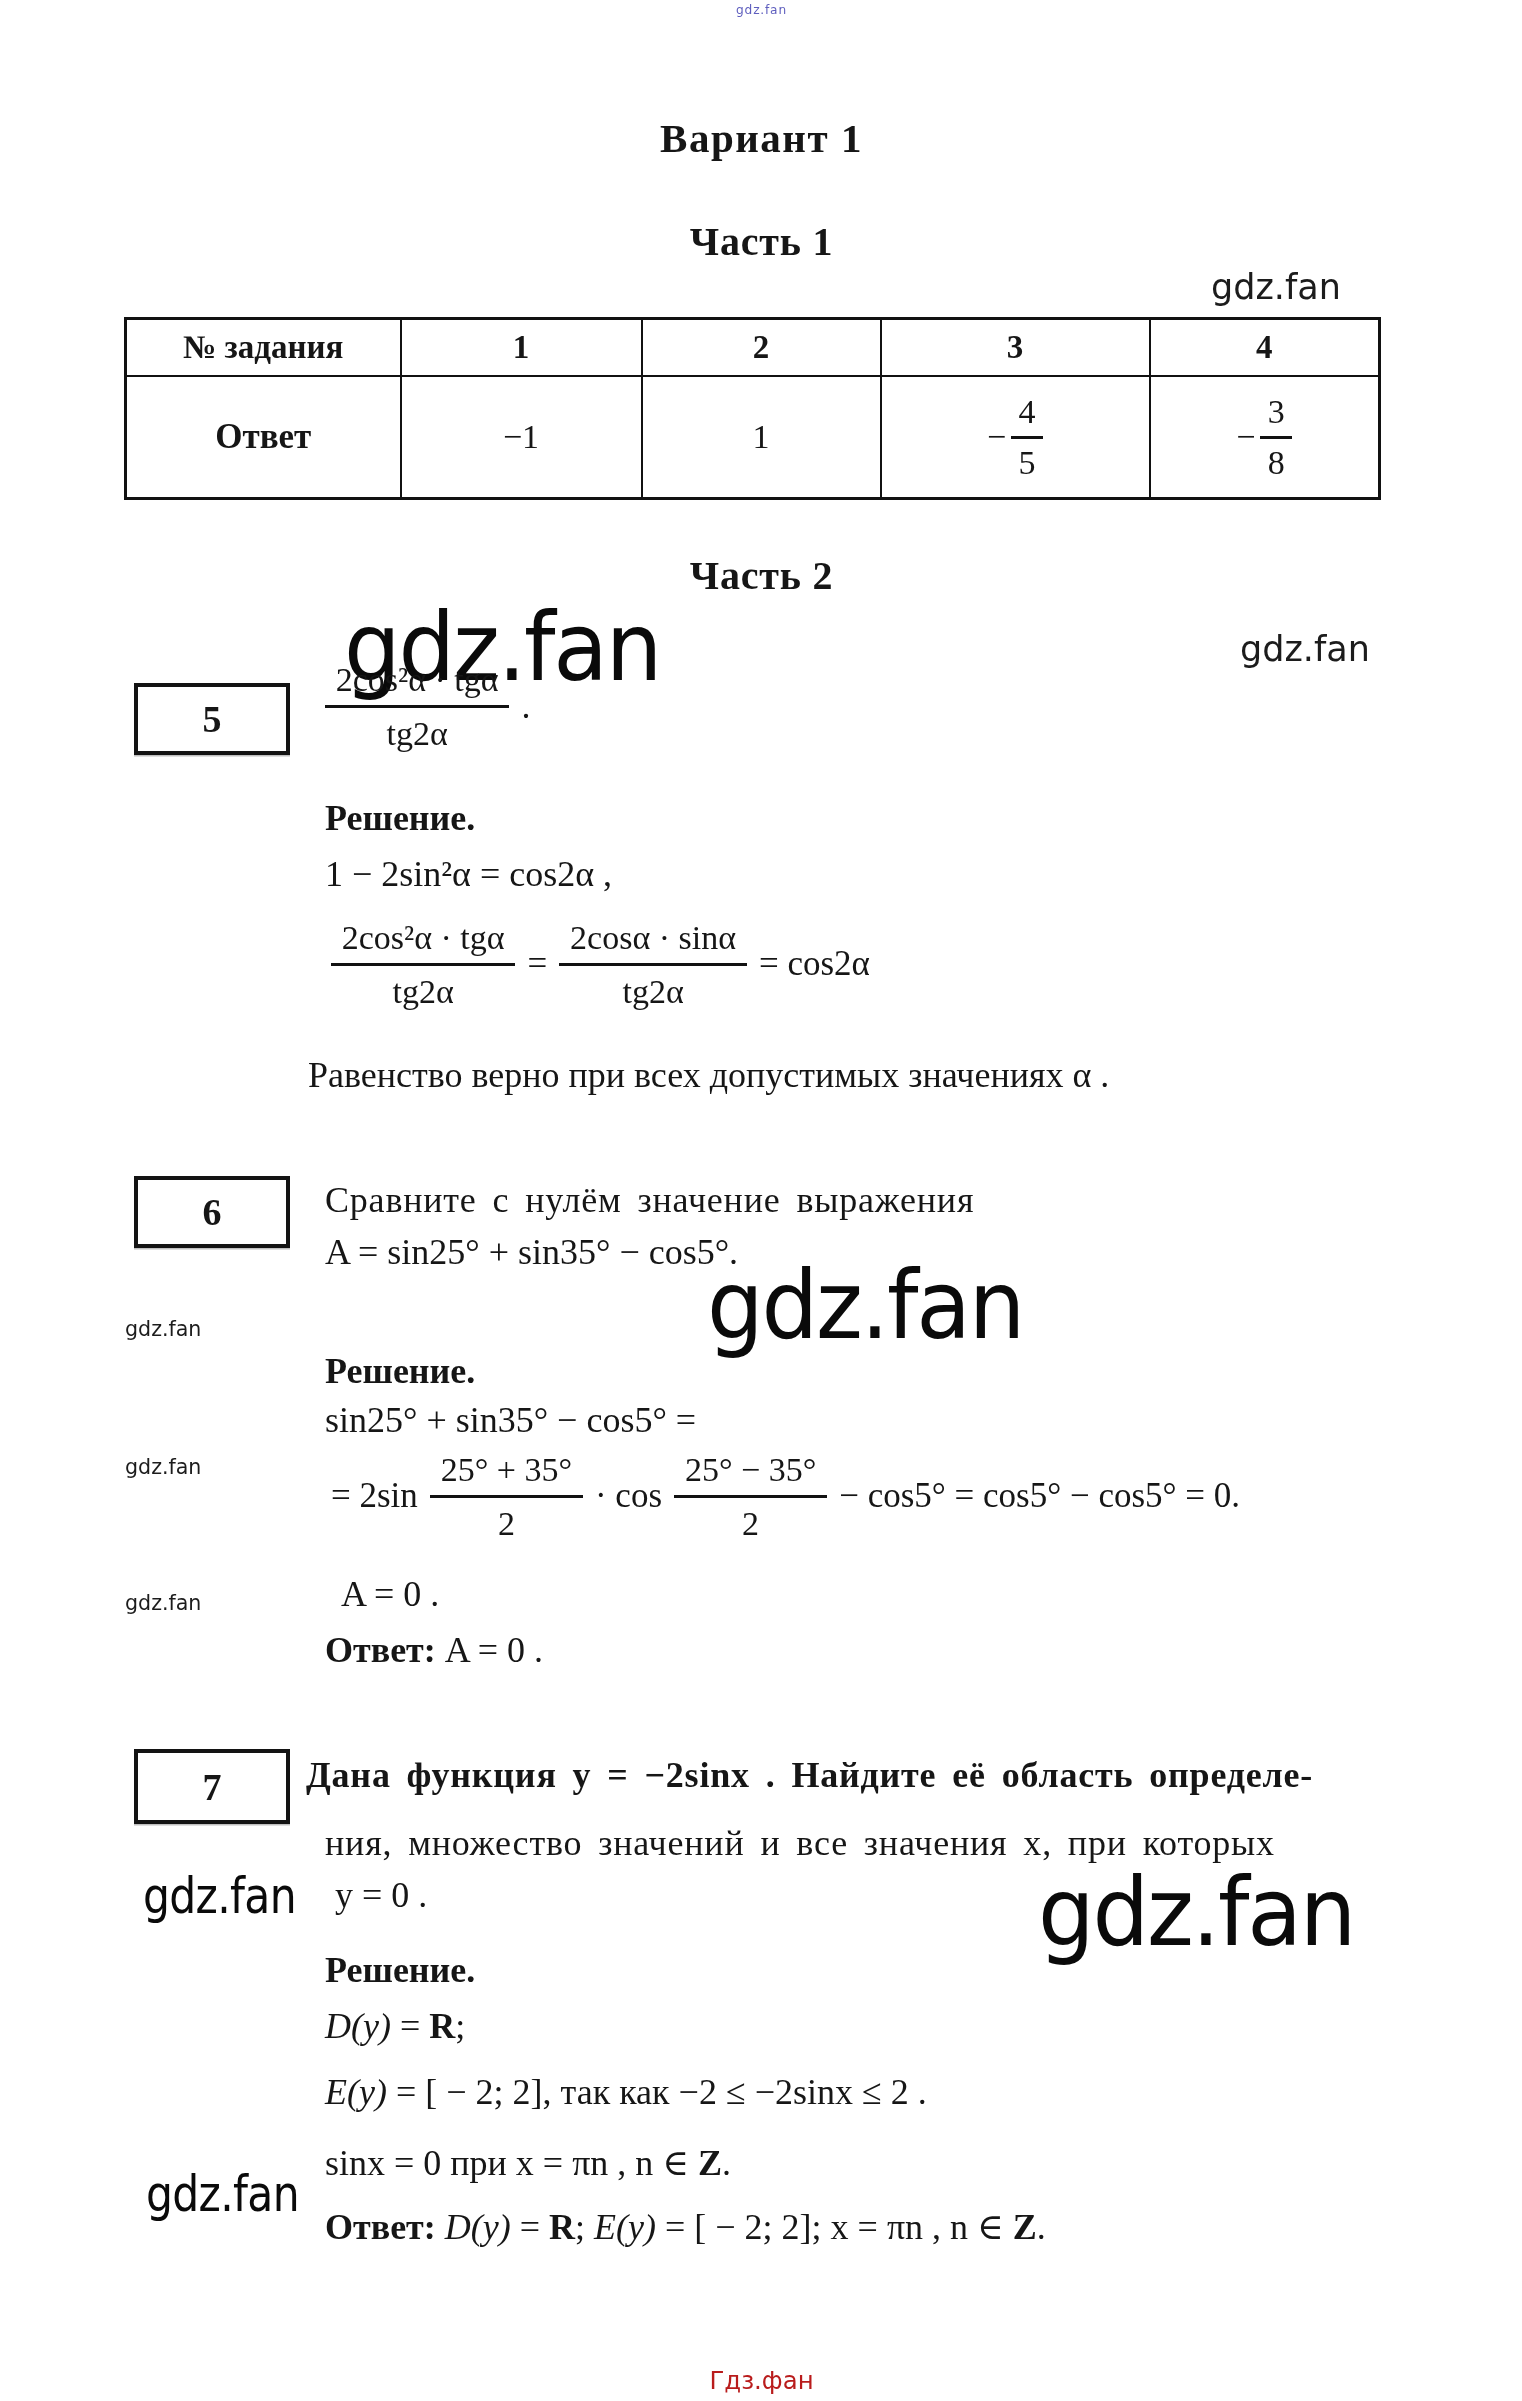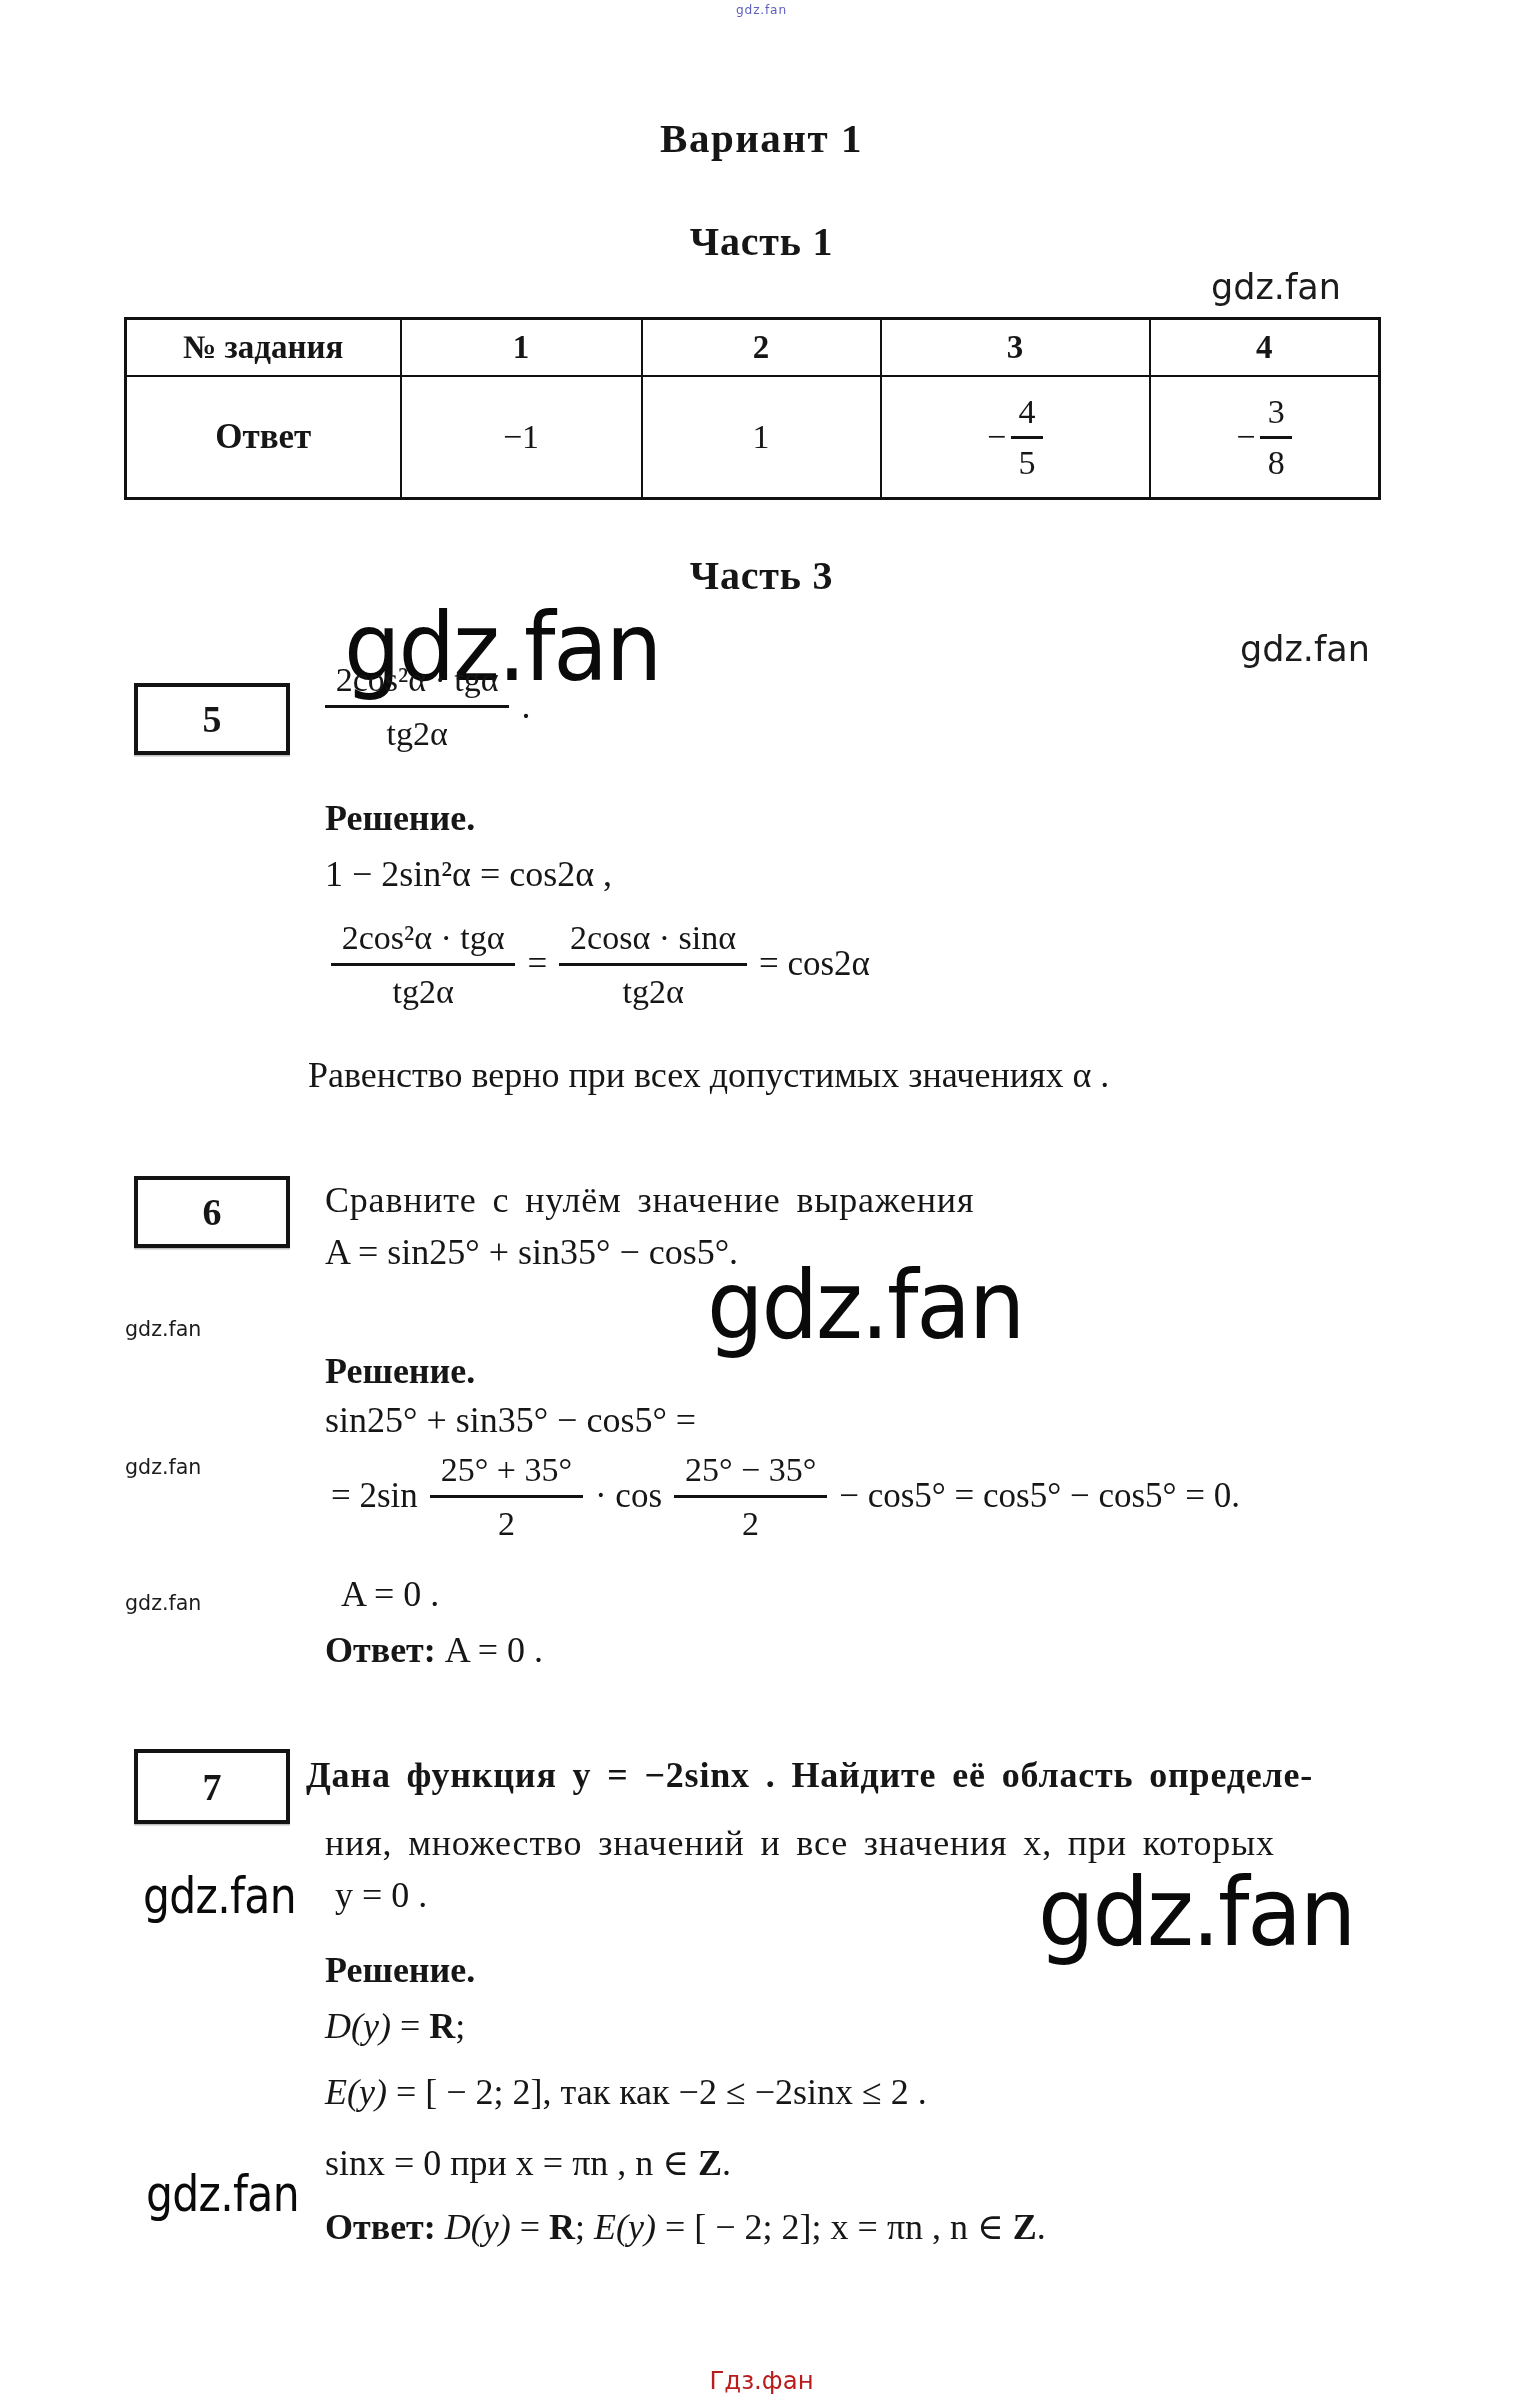--- a/index.html
+++ b/index.html
@@ -112,21 +112,21 @@
           <span class="frac">
             <span class="num">3</span>
             <span class="den">8</span>
           </span>
         </span>
       </td>
     </tr>
   </tbody>
     </table>
 
-  <div class="abs center h-part" style="top:552px;">Часть 3</div>
+  <div class="abs center h-part" style="top:552px;">Часть 2</div>
 
   <div class="abs wm wm-big" style="left:344px;top:599px;">gdz.fan</div>
   <div class="abs wm wm-site" style="left:1240px;top:629px;">gdz.fan</div>
 
   <div class="pbox" style="left:134px;top:683px;">
     <span>5</span>
   </div>
 
   <div class="abs eqrow" style="left:325px;top:658px;">
     <span class="frac">

